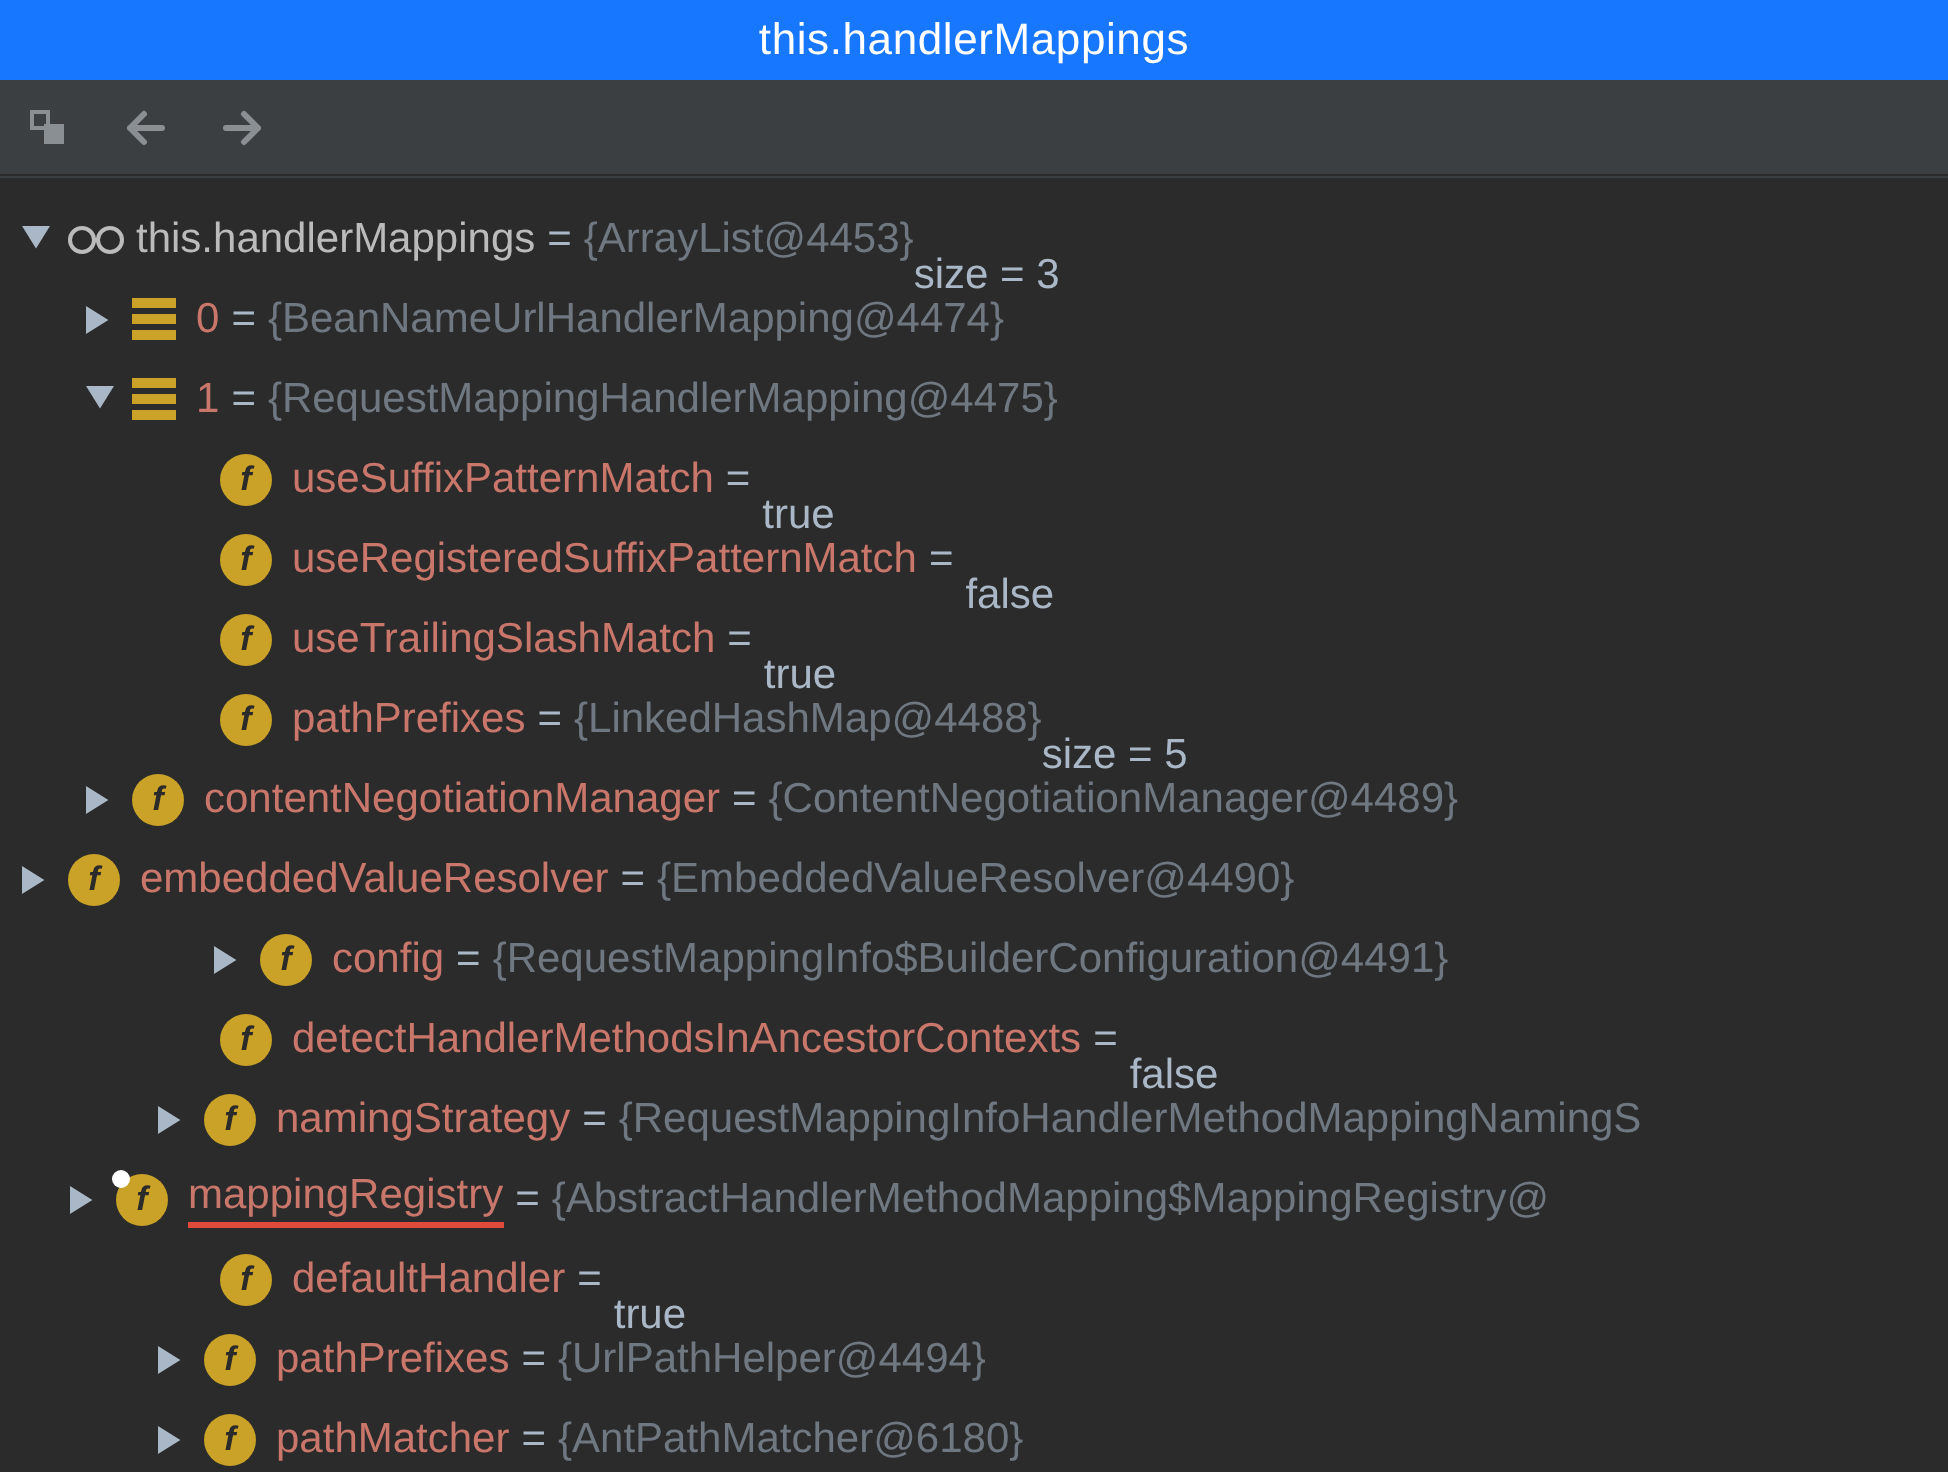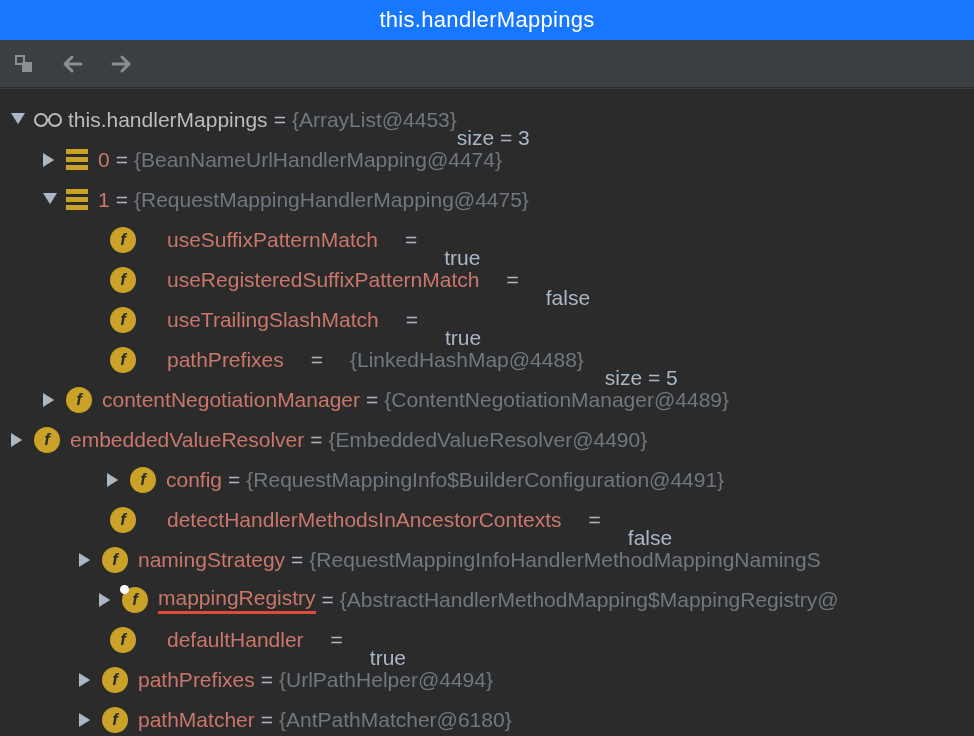--- a/index.html
+++ b/index.html
@@ -42,21 +42,21 @@
   }
   .row {
     display: flex;
     align-items: center;
     height: 40px;
     white-space: nowrap;
     padding-left: 8px;
   }
   .indent0 { padding-left: 8px; }
   .indent1 { padding-left: 40px; }
-  .indent2 { padding-left: 110px; gap: 21px; }
+  .indent2 { padding-left: 110px; }
   .arrow {
     width: 20px;
     height: 20px;
     flex-shrink: 0;
     display: inline-flex;
     align-items: center;
     justify-content: center;
     margin-right: 6px;
   }
   .arrow svg { fill: #a9b7c6; }
@@ -247,21 +247,21 @@
       <svg width="14" height="14" viewBox="0 0 10 10">
           <path d="M0 0 L8 5 L0 10 Z"></path>
         </svg>
     </span>
     <span class="fbadge"></span>
     <span class="key">namingStrategy</span>
     <span class="eq"> = </span>
     <span class="val-dim">{RequestMappingInfoHandlerMethodMappingNamingS</span>
   </div>
 
-  <div class="row" style="padding-left:96px">
+  <div class="row" style="padding-left:32px">
     <span class="arrow">
       <svg width="14" height="14" viewBox="0 0 10 10">
           <path d="M0 0 L8 5 L0 10 Z"></path>
         </svg>
     </span>
     <span class="fbadge dot"></span>
     <span class="key underline">mappingRegistry</span>
     <span class="eq"> = </span>
     <span class="val-dim">{AbstractHandlerMethodMapping$MappingRegistry@</span>
   </div>

